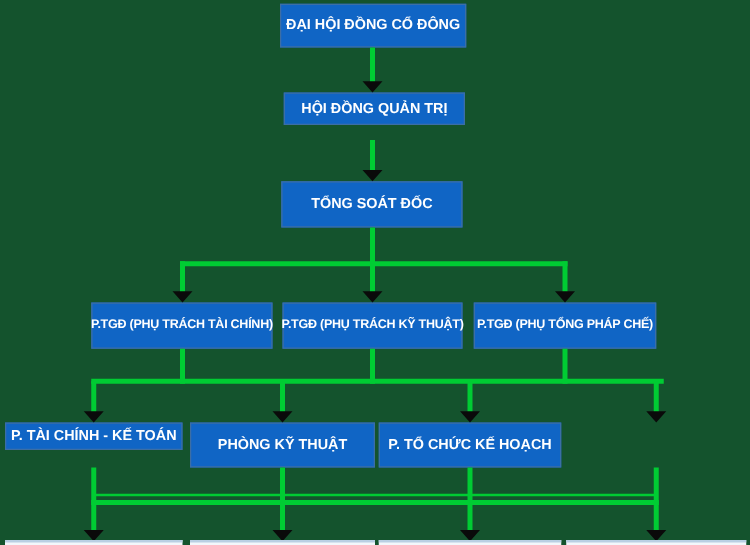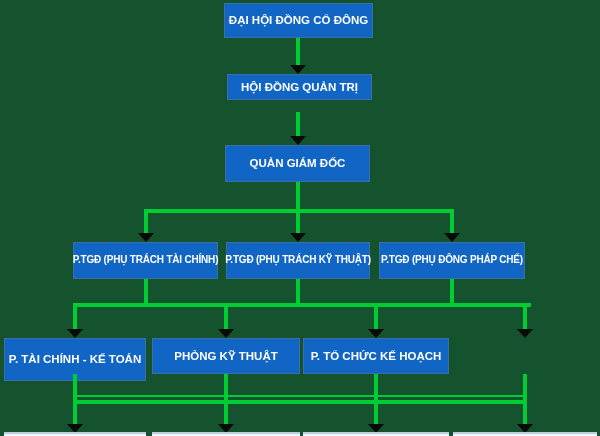--- a/index.html
+++ b/index.html
@@ -41,27 +41,27 @@
 </style>
 </head>
 <body>
 
 <div id="canvas">
 
   <div class="box" style="left:224px;top:3px;width:149px;height:35px;">ĐẠI HỘI ĐỒNG CỔ ĐÔNG</div>
 
   <div class="box" style="left:227px;top:74px;width:145px;height:26px;">HỘI ĐỒNG QUẢN TRỊ</div>
 
-  <div class="box" style="left:225px;top:145px;width:145px;height:37px;">QUẢN GIÁM ĐỐC</div>
+  <div class="box" style="left:225px;top:145px;width:145px;height:37px;">TỔNG SOÁT ĐỐC</div>
 
   <div class="box small" style="left:73px;top:242px;width:145px;height:37px;">P.TGĐ (PHỤ TRÁCH TÀI CHÍNH)</div>
   <div class="box small" style="left:226px;top:242px;width:144px;height:37px;">P.TGĐ (PHỤ TRÁCH KỸ THUẬT)</div>
-  <div class="box small" style="left:379px;top:242px;width:146px;height:37px;">P.TGĐ (PHỤ ĐÔNG PHÁP CHẾ)</div>
+  <div class="box small" style="left:379px;top:242px;width:146px;height:37px;">P.TGĐ (PHỤ TỔNG PHÁP CHẾ)</div>
 
-  <div class="box" style="left:4px;top:338px;width:142px;height:43px;">P. TÀI CHÍNH - KẾ TOÁN</div>
+  <div class="box" style="left:4px;top:338px;width:142px;height:22px;">P. TÀI CHÍNH - KẾ TOÁN</div>
   <div class="box" style="left:303px;top:338px;width:146px;height:36px;">P. TỔ CHỨC KẾ HOẠCH</div>
   <div class="box" style="left:152px;top:338px;width:148px;height:36px;">PHÒNG KỸ THUẬT</div>
 
   <div class="vline" style="left:296px;top:38px;height:29px;"></div>
   <div class="arrow" style="left:290px;top:65px;"></div>
 
   <div class="vline" style="left:296px;top:112px;height:26px;"></div>
   <div class="arrow" style="left:290px;top:136px;"></div>
 
   <div class="vline" style="left:296px;top:182px;height:31px;"></div>

